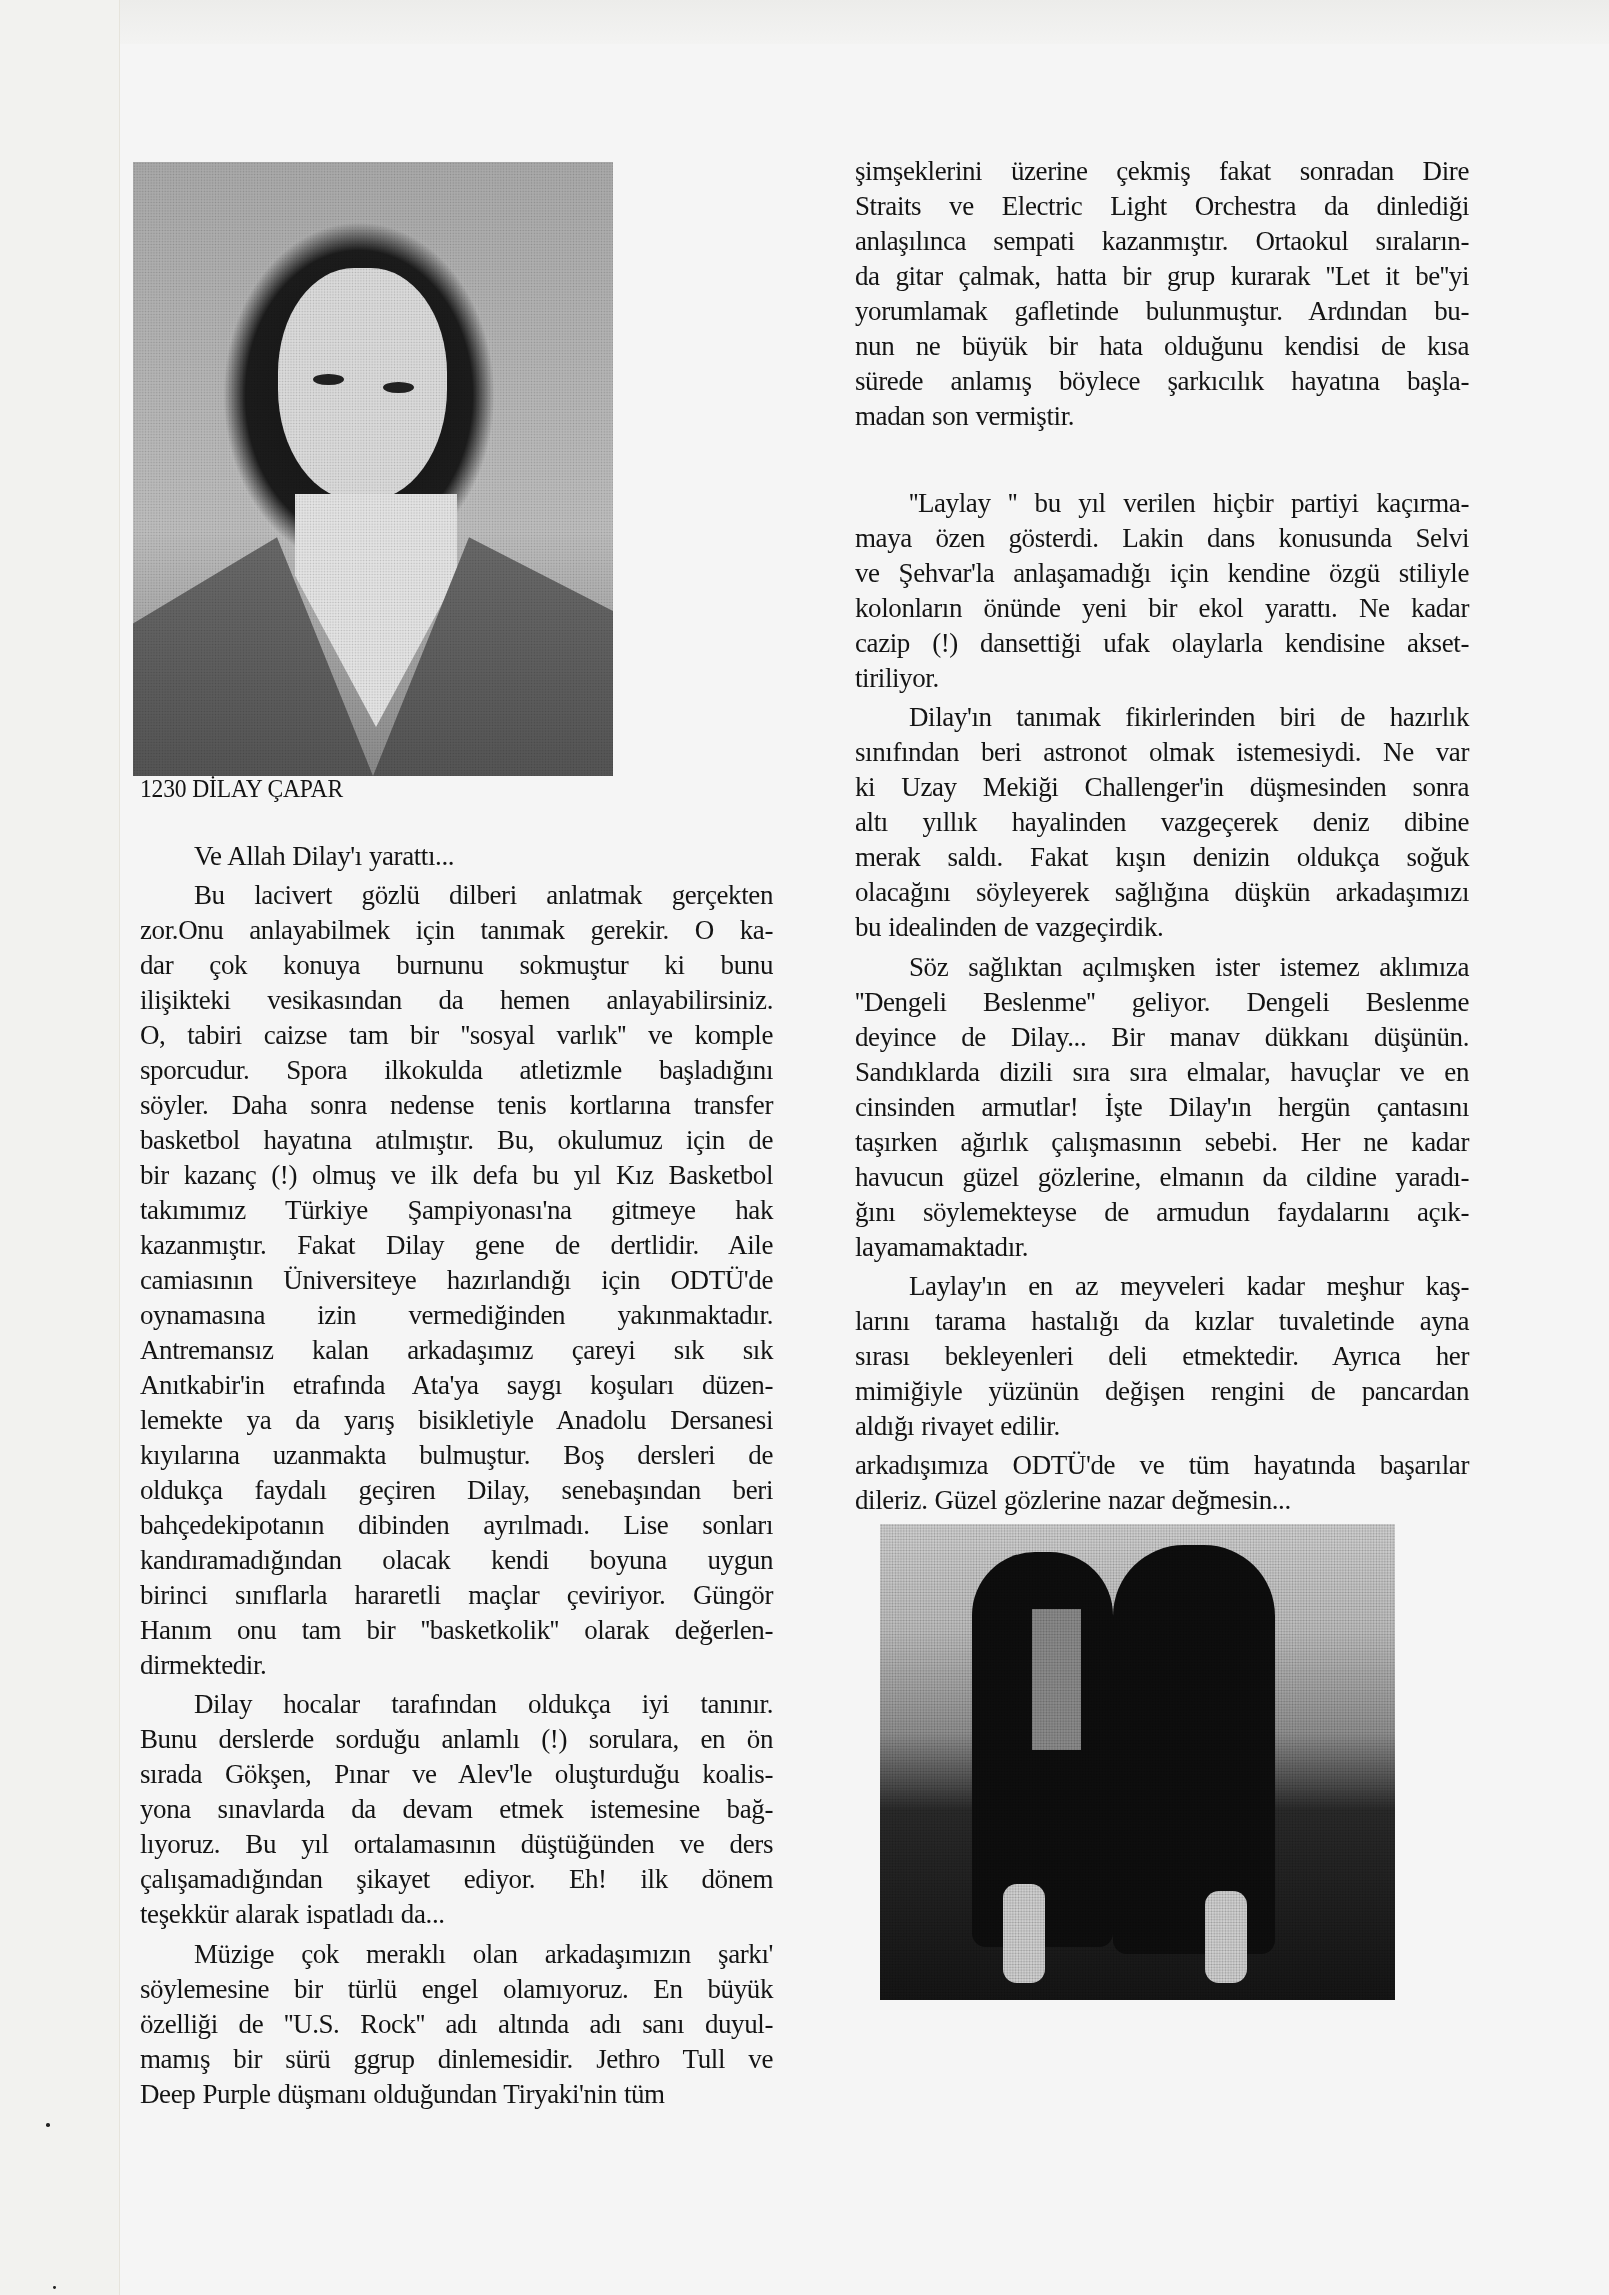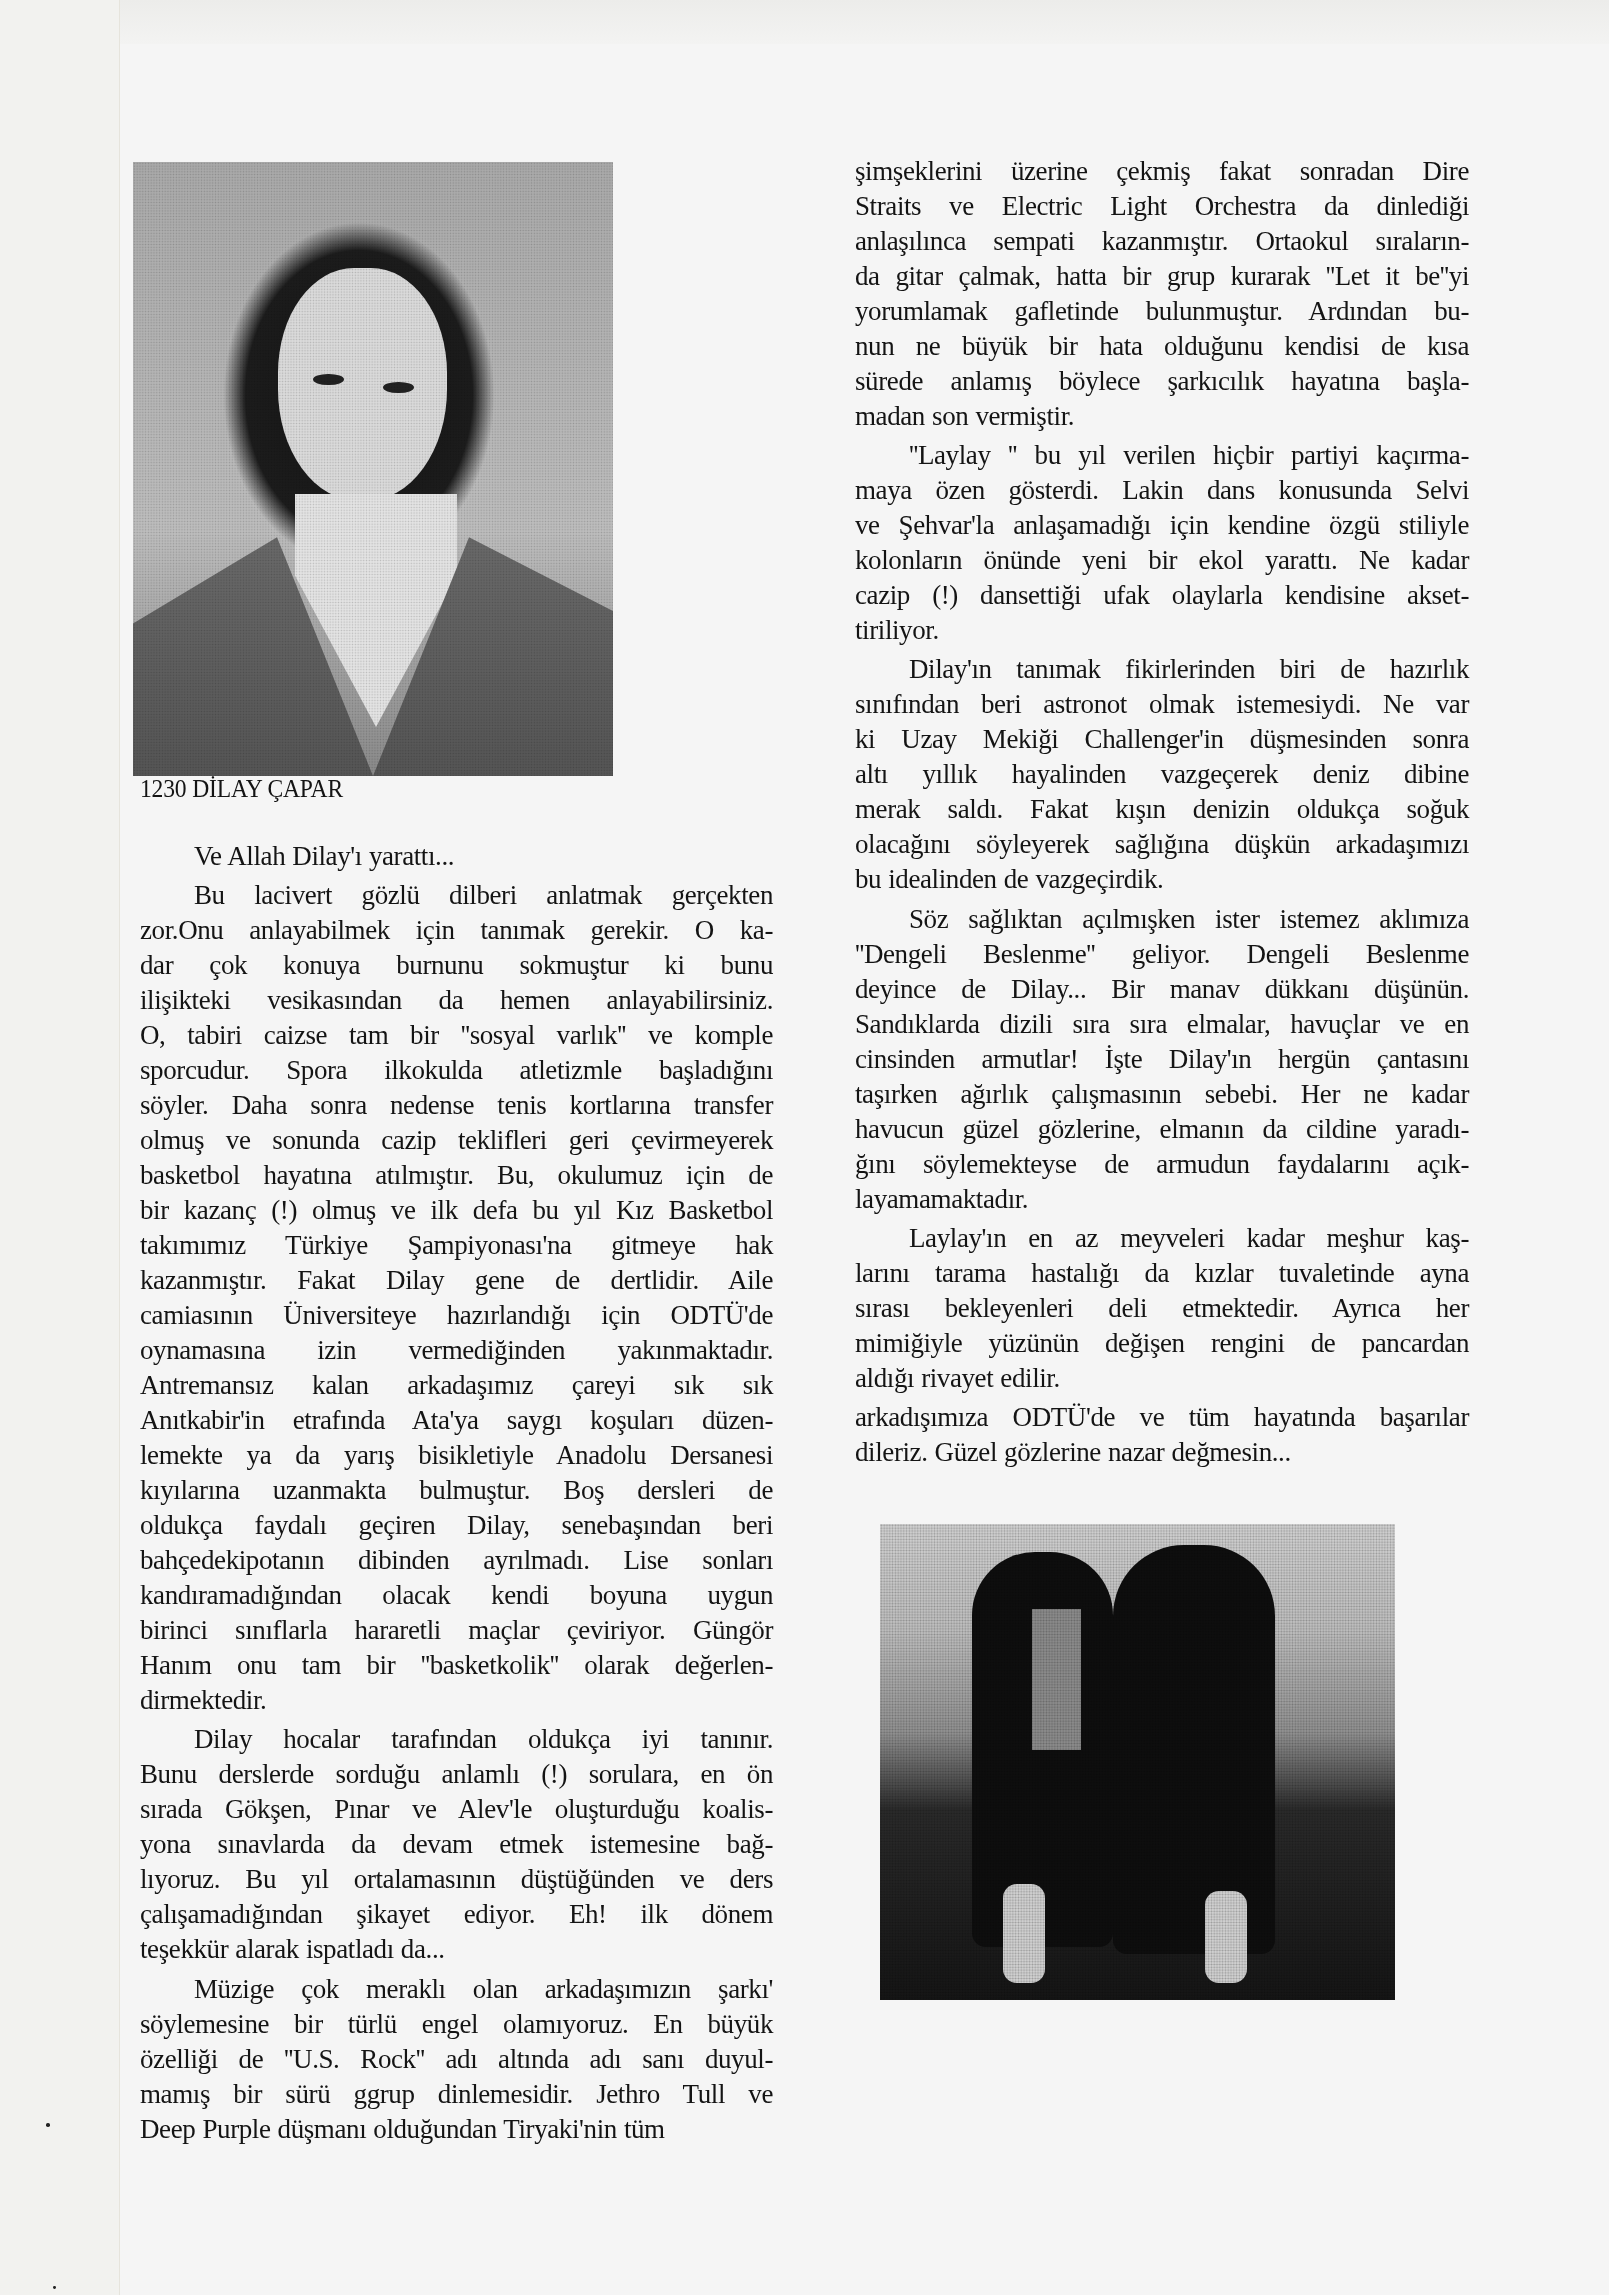--- a/index.html
+++ b/index.html
@@ -84,21 +84,20 @@
       </div>
       <div class="gap-s"></div>
       <div class="para">
         <span class="line" style="padding-left: 54px;">Bu lacivert gözlü dilberi anlatmak gerçekten</span>
         <span class="line">zor.Onu anlayabilmek için tanımak gerekir. O ka-</span>
         <span class="line">dar çok konuya burnunu sokmuştur ki bunu</span>
         <span class="line">ilişikteki vesikasından da hemen anlayabilirsiniz.</span>
         <span class="line">O, tabiri caizse tam bir ''sosyal varlık'' ve komple</span>
         <span class="line">sporcudur. Spora ilkokulda atletizmle başladığını</span>
         <span class="line">söyler. Daha sonra nedense tenis kortlarına transfer</span>
-        <span class="line">olmuş ve sonunda cazip teklifleri geri çevirmeyerek</span>
         <span class="line">basketbol hayatına atılmıştır. Bu, okulumuz için de</span>
         <span class="line">bir kazanç (!) olmuş ve ilk defa bu yıl Kız Basketbol</span>
         <span class="line">takımımız Türkiye Şampiyonası'na gitmeye hak</span>
         <span class="line">kazanmıştır. Fakat Dilay gene de dertlidir. Aile</span>
         <span class="line">camiasının Üniversiteye hazırlandığı için ODTÜ'de</span>
         <span class="line">oynamasına izin vermediğinden yakınmaktadır.</span>
         <span class="line">Antremansız kalan arkadaşımız çareyi sık sık</span>
         <span class="line">Anıtkabir'in etrafında Ata'ya saygı koşuları düzen-</span>
         <span class="line">lemekte ya da yarış bisikletiyle Anadolu Dersanesi</span>
         <span class="line">kıyılarına uzanmakta bulmuştur. Boş dersleri de</span>
@@ -137,21 +136,21 @@
         <span class="line">Straits ve Electric Light Orchestra da dinlediği</span>
         <span class="line">anlaşılınca sempati kazanmıştır. Ortaokul sıraların-</span>
         <span class="line">da gitar çalmak, hatta bir grup kurarak ''Let it be''yi</span>
         <span class="line">yorumlamak gafletinde bulunmuştur. Ardından bu-</span>
         <span class="line">nun ne büyük bir hata olduğunu kendisi de kısa</span>
         <span class="line">sürede anlamış böylece şarkıcılık hayatına başla-</span>
         <span class="line last">madan son vermiştir.</span>
       </div>
       <div class="gap-s"></div>
       <div class="para">
-        <span class="line" style="padding-left: 54px;">''Laylay '' bu yıl verilen hiçbir partiyi kaçırma-</span>
+        <span class="line" style="padding-left: 54px; margin-top: 48px;">''Laylay '' bu yıl verilen hiçbir partiyi kaçırma-</span>
         <span class="line">maya özen gösterdi. Lakin dans konusunda Selvi</span>
         <span class="line">ve Şehvar'la anlaşamadığı için kendine özgü stiliyle</span>
         <span class="line">kolonların önünde yeni bir ekol yarattı. Ne kadar</span>
         <span class="line">cazip (!) dansettiği ufak olaylarla kendisine akset-</span>
         <span class="line last">tiriliyor.</span>
       </div>
       <div class="gap-s"></div>
       <div class="para">
         <span class="line" style="padding-left: 54px;">Dilay'ın tanımak fikirlerinden biri de hazırlık</span>
         <span class="line">sınıfından beri astronot olmak istemesiydi. Ne var</span>

